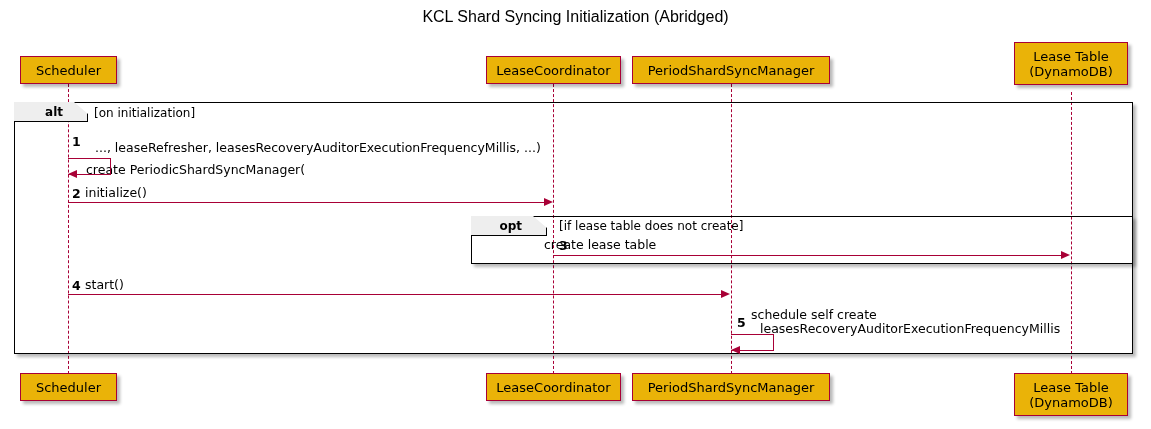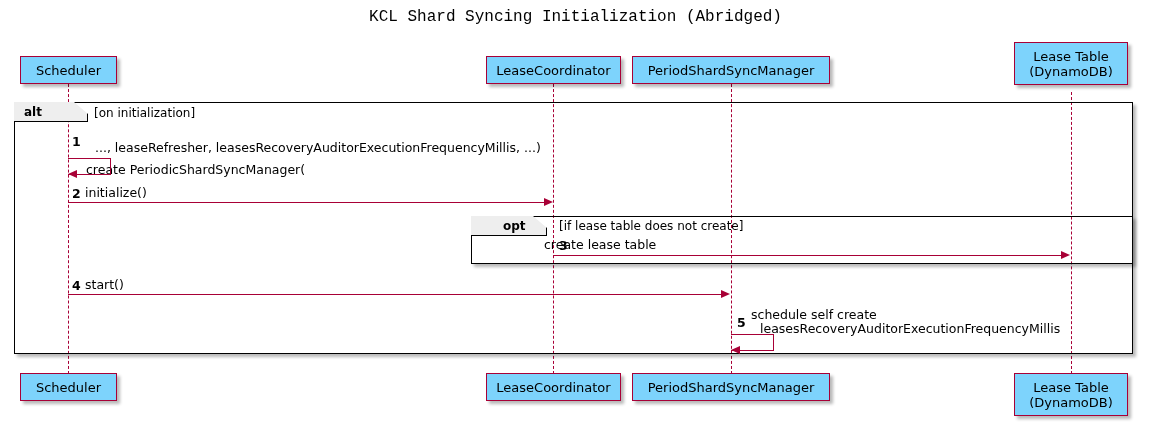--- a/index.html
+++ b/index.html
@@ -19,28 +19,28 @@
     inset: 0;
   }
   .abs { position: absolute; }
 
   
   .title {
     left: 0; right: 0; top: 8px;
     text-align: center;
     font-size: 16px;
     color: #000000;
-    font-family: Liberation Mono, monospace;
+    font-family: Liberation Sans, sans-serif;
     white-space: nowrap;
   }
 
   
   .participant {
     box-sizing: border-box;
-    background: #7dd3fc;
+    background: #eab308;
     border: 1.5px solid #A80036;
     box-shadow: 3px 3px 3px rgba(0,0,0,0.28);
     color: #000000;
     font-size: 13px;
     line-height: 15px;
     text-align: center;
     display: flex;
     align-items: center;
     justify-content: center;
     flex-direction: column;
@@ -69,20 +69,21 @@
     border-left: none;
     height: 20px;
     display: flex;
     align-items: center;
     padding-left: 10px;
     padding-right: 24px;
     font-size: 12px;
     font-weight: bold;
     color: #000000;
     clip-path: polygon(0 0, calc(100% - 14px) 0, 100% 60%, 100% 100%, 0 100%);
+    justify-content: flex-end;
   }
   .frame-cond {
     font-size: 12px;
     font-weight: normal;
     color: #000000;
     white-space: nowrap;
   }
 
   
   .msg-line {

